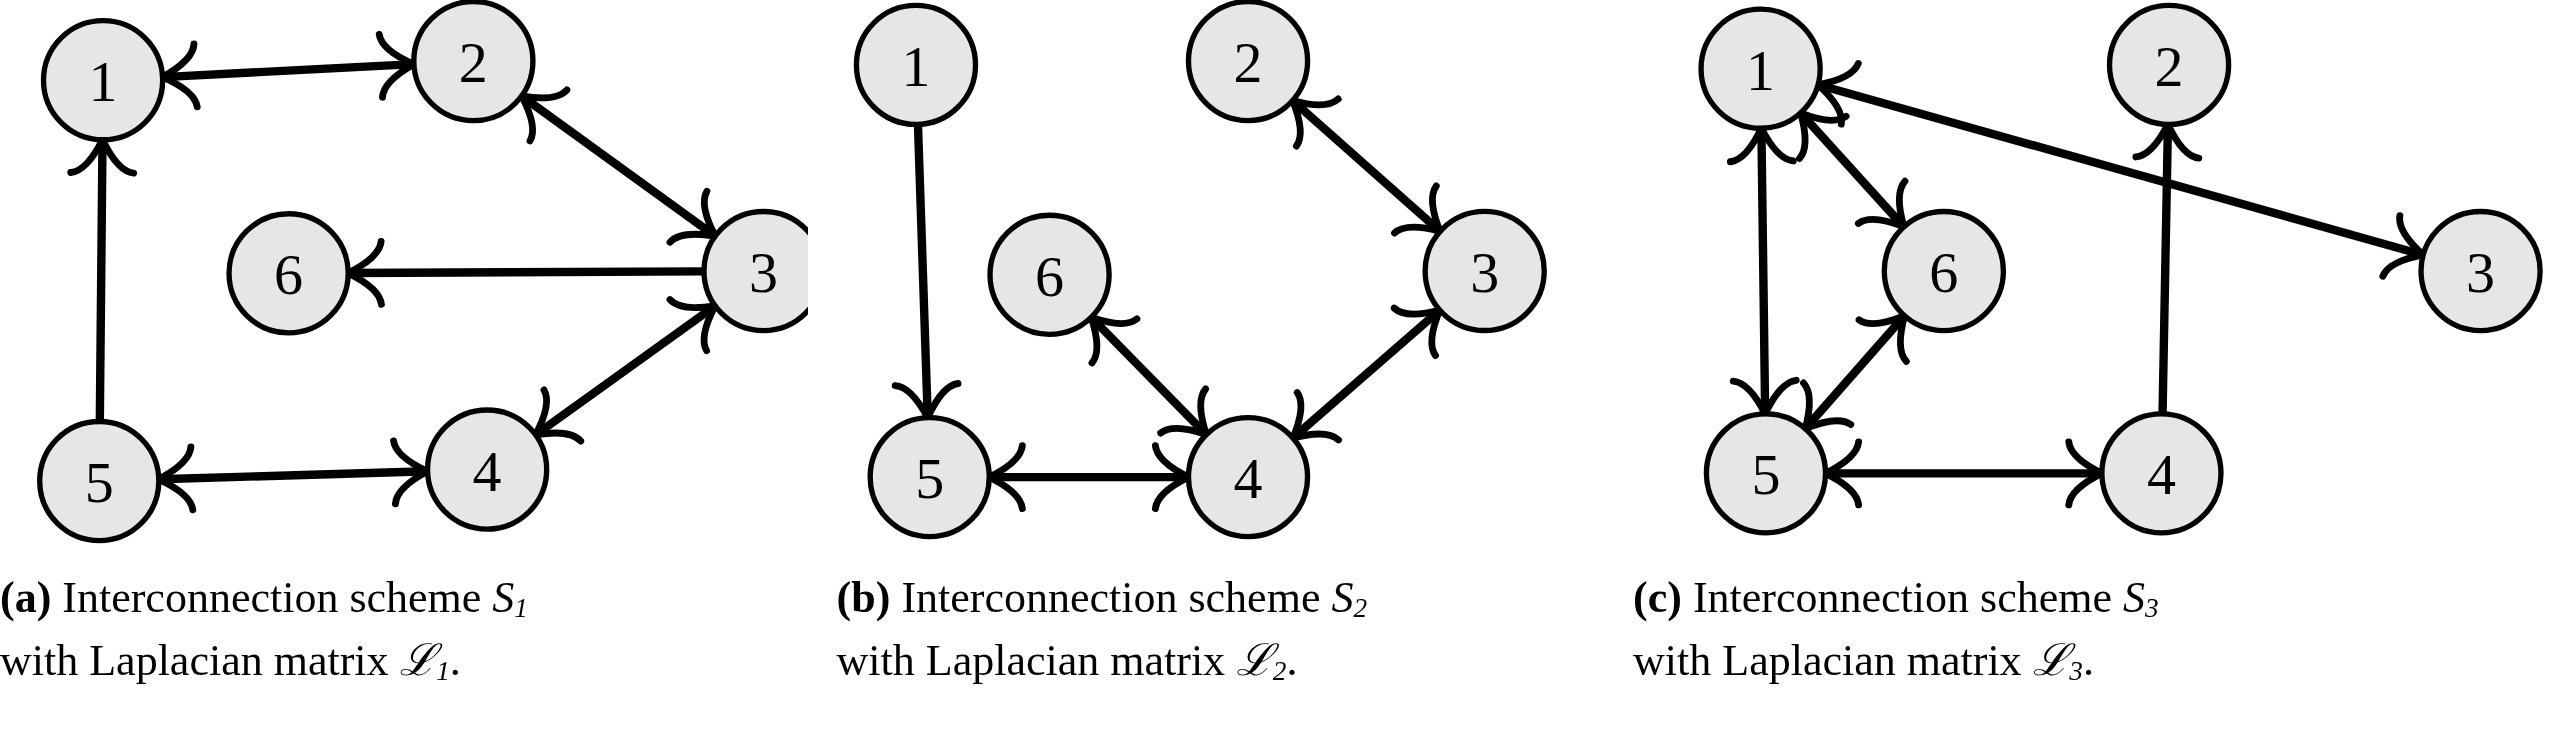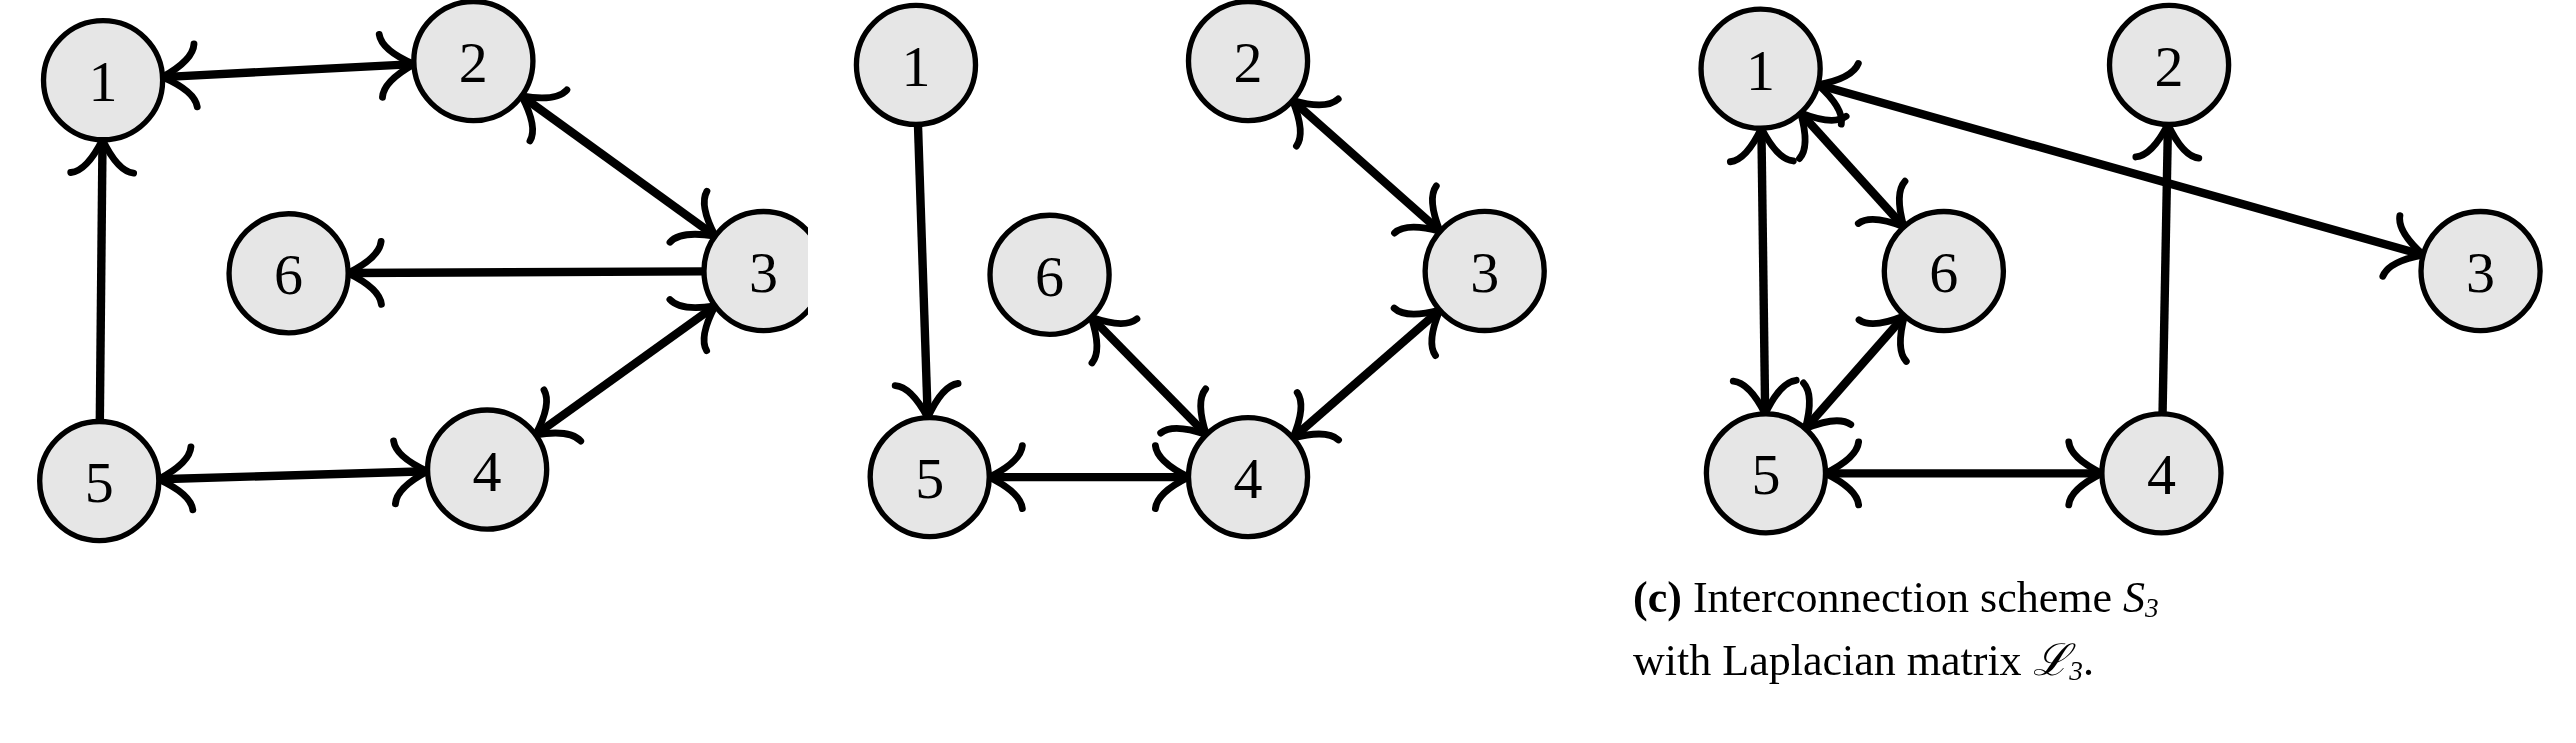--- a/index.html
+++ b/index.html
@@ -137,20 +137,24 @@
           <g>
             <ellipse cx="130" cy="630" rx="78" ry="78" class="node-circle"></ellipse>
             <text x="130" y="632" class="node-label">5</text>
           </g>
           <g>
             <ellipse cx="378" cy="358" rx="78" ry="78" class="node-circle"></ellipse>
             <text x="378" y="360" class="node-label">6</text>
           </g>
         </g>
       </svg>
+    <div class="caption">
+      <span class="cap-line"><span class="tag">(a)</span> <span>Interconnection scheme</span> <span class="sym">S</span><sub>1</sub></span>
+      <span class="cap-line"><span>with Laplacian matrix</span> <span class="scr">ℒ</span><sub>1</sub><span>.</span></span>
+    </div>
   </div>
 
   <div class="panel" id="panel-b">
     <svg class="graph-canvas" id="svg-b" viewBox="0 0 1010 740" preserveAspectRatio="xMinYMin meet">
         <g>
           <g>
             <line x1="112.60" y1="162.96" x2="125.40" y2="547.04" class="edge-line"></line>
             <path d="M 82.78 505.09 Q 103.62 506.53 125.40 547.04 Q 144.44 505.17 165.13 502.35" class="arrow-head"></path>
           </g>
           <g>
@@ -194,20 +198,24 @@
           <g>
             <ellipse cx="128" cy="625" rx="78" ry="78" class="node-circle"></ellipse>
             <text x="128" y="627" class="node-label">5</text>
           </g>
           <g>
             <ellipse cx="285" cy="360" rx="78" ry="78" class="node-circle"></ellipse>
             <text x="285" y="362" class="node-label">6</text>
           </g>
         </g>
       </svg>
+    <div class="caption">
+      <span class="cap-line"><span class="tag">(b)</span> <span>Interconnection scheme</span> <span class="sym">S</span><sub>2</sub></span>
+      <span class="cap-line"><span>with Laplacian matrix</span> <span class="scr">ℒ</span><sub>2</sub><span>.</span></span>
+    </div>
   </div>
 
   <div class="panel" id="panel-c">
     <svg class="graph-canvas" id="svg-c" viewBox="0 0 1243 740" preserveAspectRatio="xMinYMin meet">
         <g>
           <g>
             <line x1="250.09" y1="111.10" x2="1042.91" y2="333.90" class="edge-line"></line>
             <path d="M 990.03 361.83 Q 997.70 342.41 1042.91 333.90 Q 1008.75 303.09 1012.33 282.51" class="arrow-head"></path>
             <path d="M 302.97 83.17 Q 295.30 102.59 250.09 111.10 Q 284.25 141.91 280.67 162.49" class="arrow-head"></path>
           </g>

